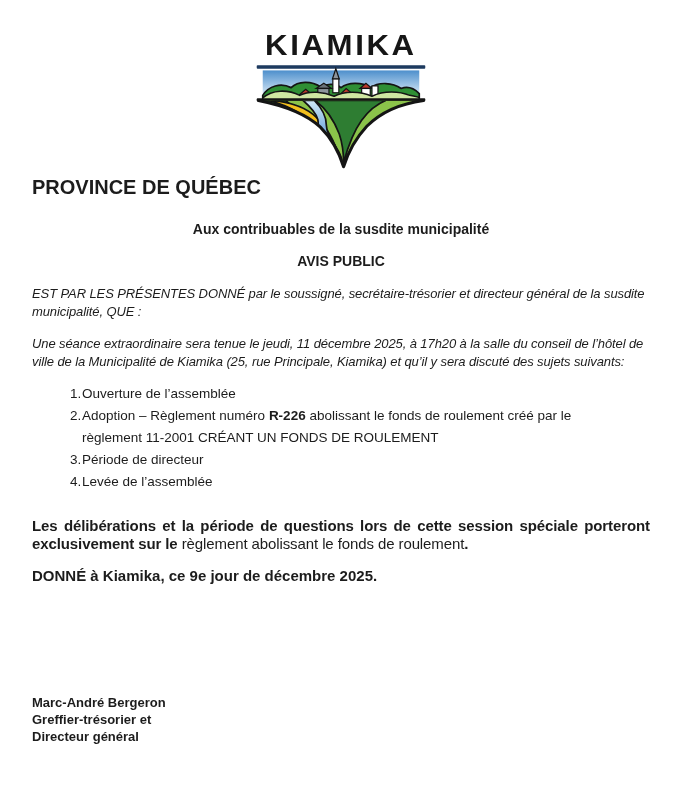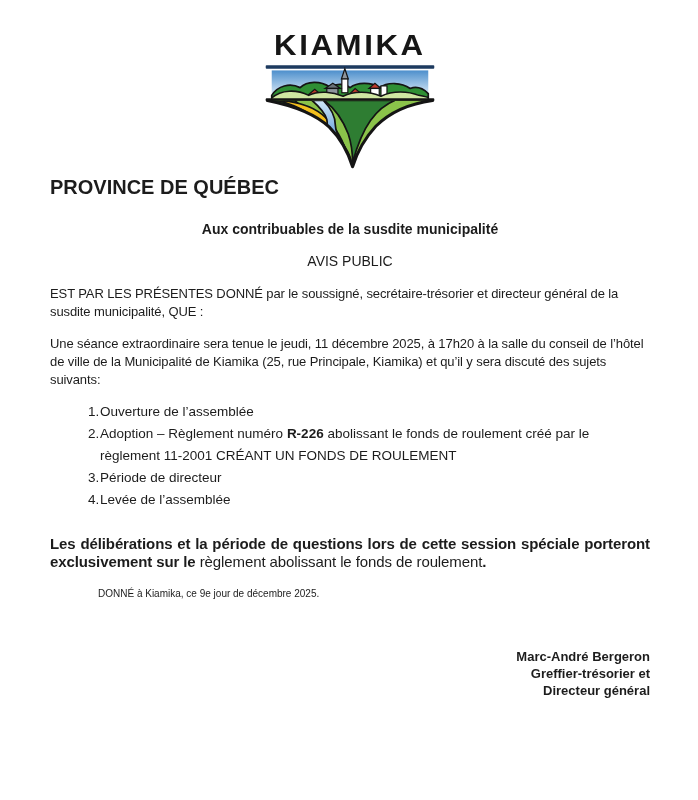--- a/index.html
+++ b/index.html
@@ -3,58 +3,58 @@
 <meta charset="utf-8">
 <style>
   * { margin: 0; padding: 0; box-sizing: border-box; }
   html, body { background: #ffffff; }
   body {
     width: 698px; height: 800px;
     font-family: "Liberation Sans", sans-serif;
     color: #1c1c1c;
     overflow: hidden;
   }
-  .page { width: 698px; height: 800px; padding: 28px 48px 0 50px; }
+  .page { width: 698px; height: 800px; padding: 28px 48px 0 32px; }
 
   
   .logo-wrap { text-align: center; }
   .wordmark {
     display: inline-block;
     font-size: 30px; font-weight: bold; letter-spacing: 2.5px;
     color: #161616; line-height: 34px;
     transform: scaleX(1.04);
   }
   .logo-art { display: block; margin: 3px auto 0 auto; }
 
   
   .gov-block { margin-top: 6px; font-weight: bold; font-size: 20px; line-height: 16px; }
 
   
   .addressee { margin-top: 26px; text-align: center; font-weight: bold; font-size: 14px; line-height: 16px; }
-  .avis-title { margin-top: 16px; text-align: center; font-weight: normal; font-size: 14px; line-height: 16px; }
+  .avis-title { margin-top: 16px; text-align: center; font-weight: bold; font-size: 14px; line-height: 16px; }
 
   
-  .para { margin-top: 16px; font-size: 13px; line-height: 18px; letter-spacing: -0.1px; }
+  .para { margin-top: 16px; font-size: 13px; line-height: 18px; letter-spacing: -0.1px; font-style: italic; }
   .para.meeting { margin-top: 14px; }
 
   .agenda { margin-top: 12px; font-size: 13.5px; }
   .agenda-row { display: flex; line-height: 22px; }
   .agenda-num { width: 50px; padding-left: 38px; flex: none; }
   .agenda-text { flex: 1; padding-right: 30px; }
   .agenda-text b { font-weight: bold; }
 
   .deliberation {
     margin-top: 24px; font-size: 15px; line-height: 18px;
     text-align: justify; letter-spacing: -0.1px;
   }
   .deliberation .b { font-weight: bold; }
 
-  .given { margin-top: 14px; font-weight: normal; font-size: 10px; line-height: 18px; margin-left: 48px; }
+  .given { margin-top: 14px; font-weight: bold; font-size: 15px; line-height: 18px; }
 
-  .signature { margin-top: 45px; font-weight: bold; font-size: 13px; line-height: 17px; text-align: right; }
+  .signature { margin-top: 109px; font-weight: bold; font-size: 13px; line-height: 17px; }
 </style>
 </head>
 <body>
 
 <div class="page">
 
   <div class="logo-wrap">
     <div class="wordmark">KIAMIKA</div>
     <svg class="logo-art" width="172" height="108" viewBox="0 0 200 125" aria-hidden="true">
       <defs>

